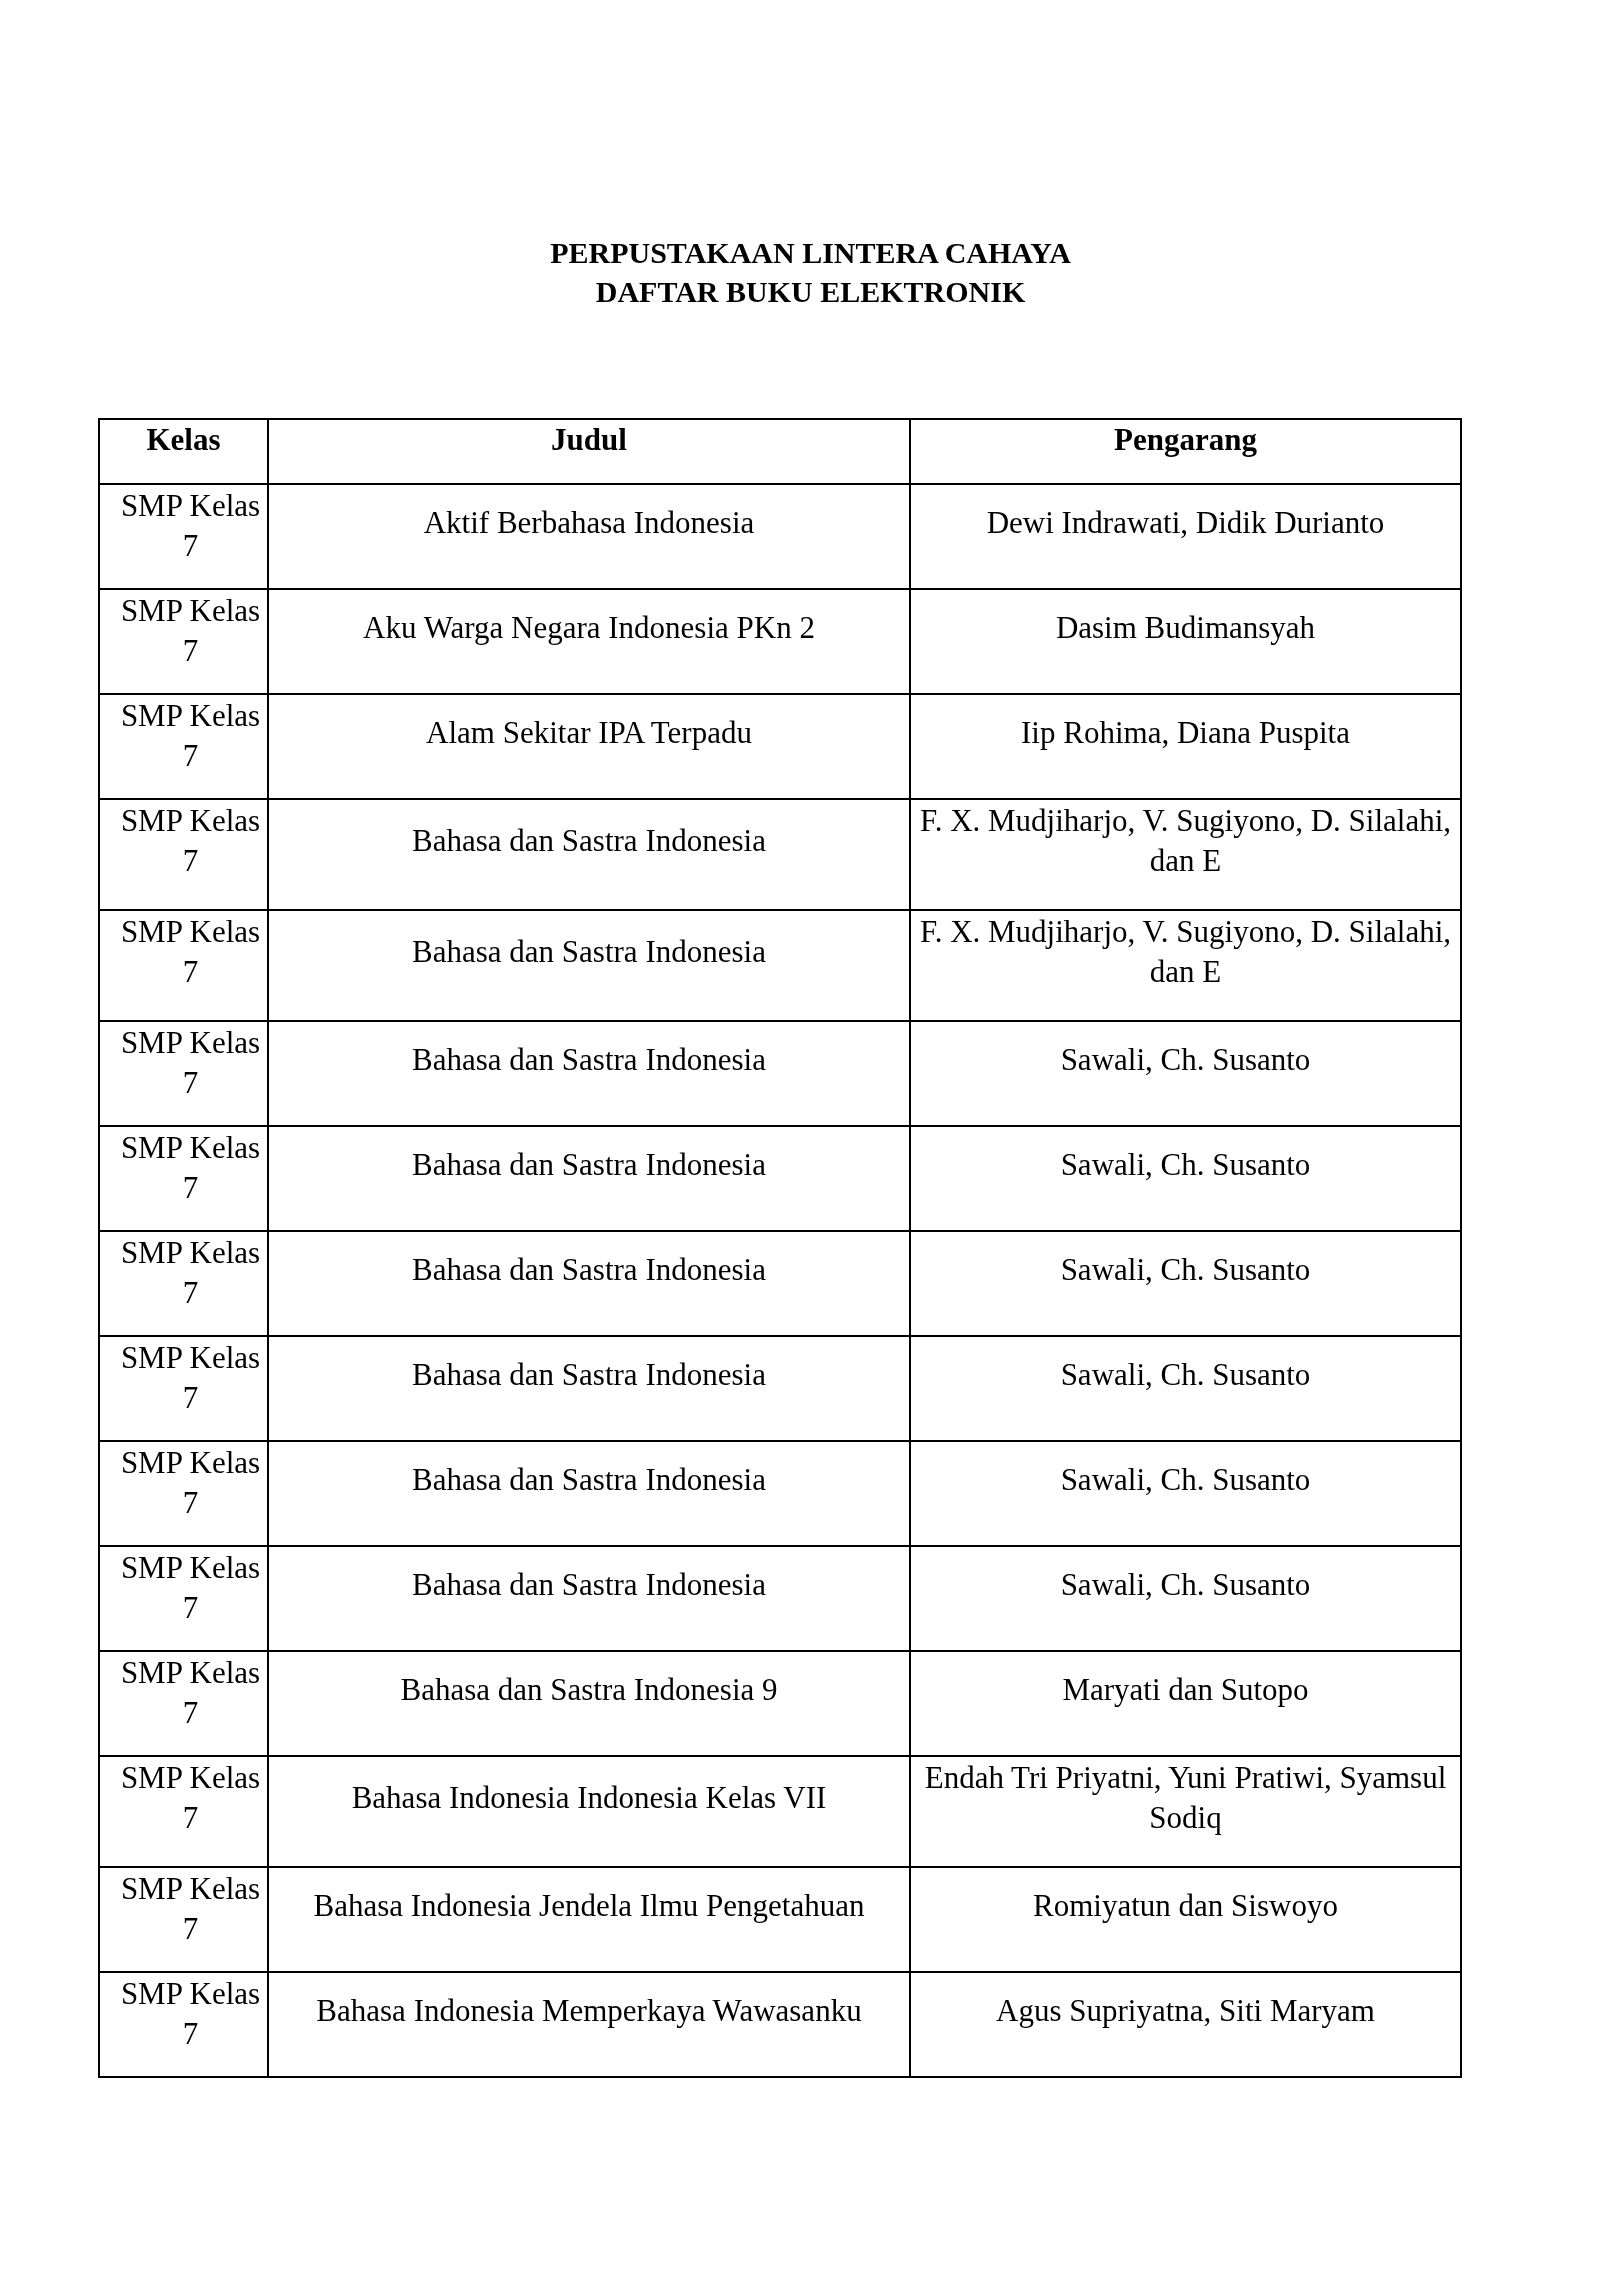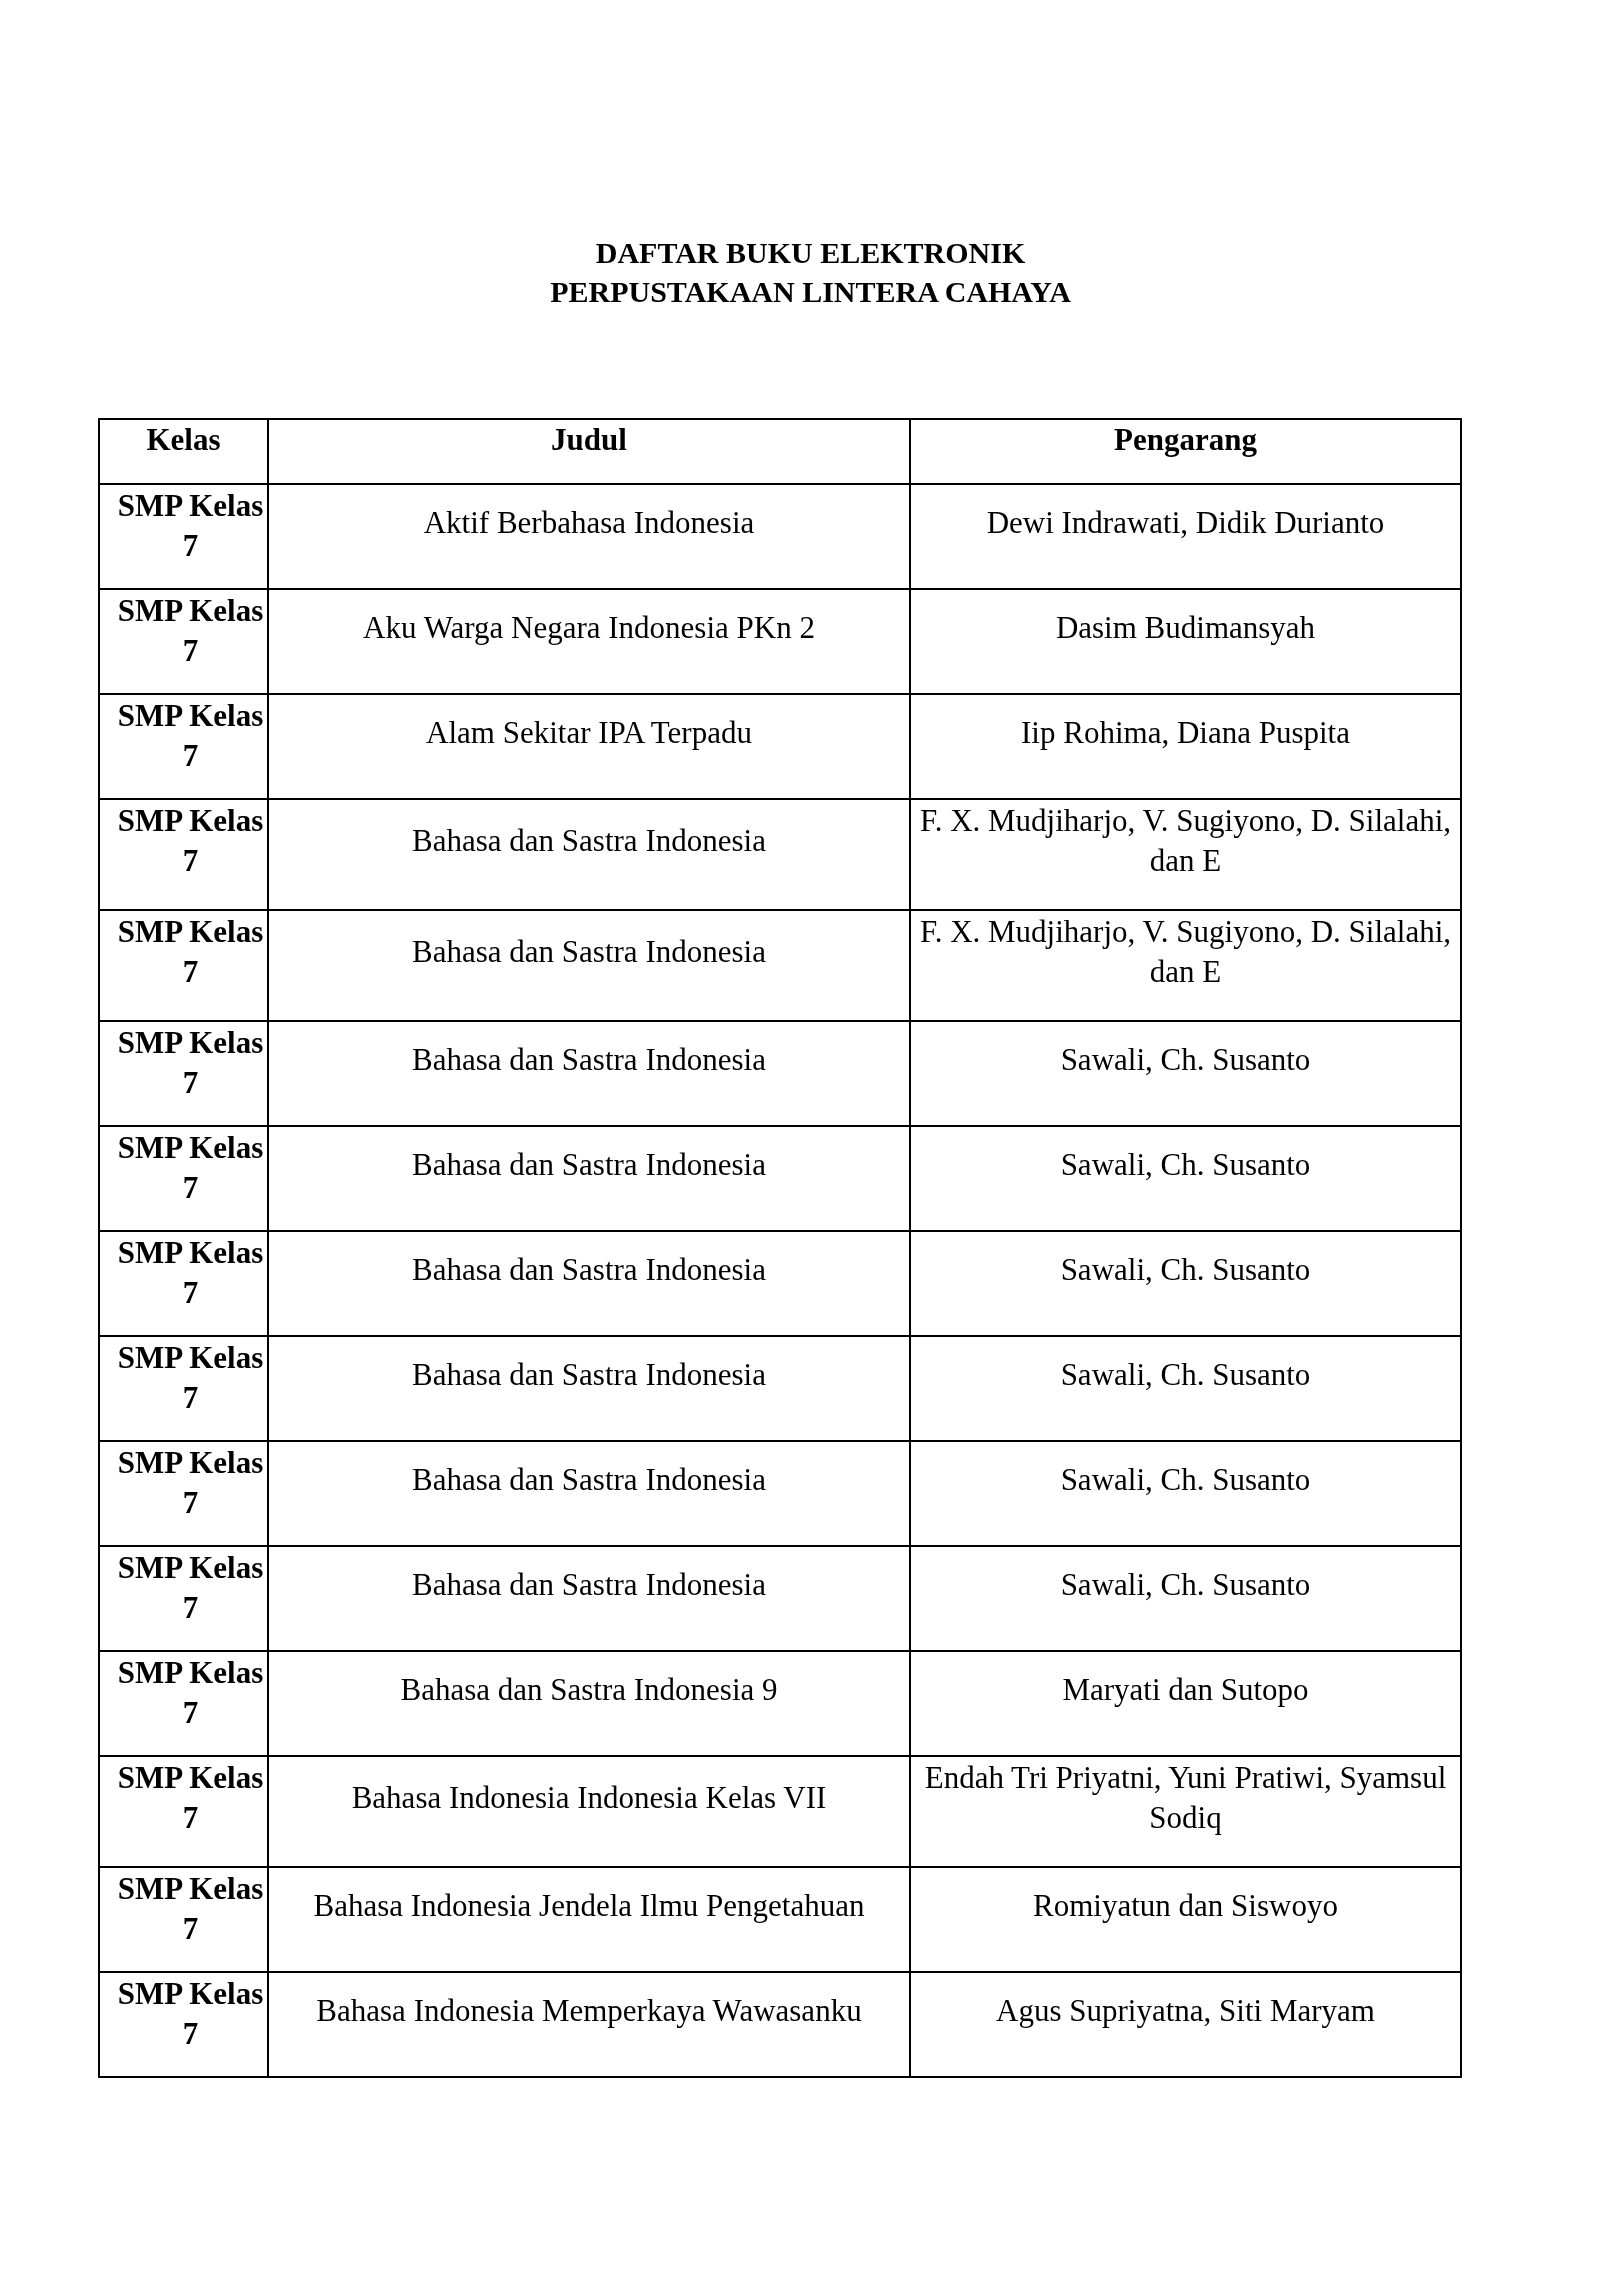--- a/index.html
+++ b/index.html
@@ -10,28 +10,28 @@
   table.books { position: absolute; left: 98px; top: 418px; width: 1361px;
                 border-collapse: collapse; table-layout: fixed; }
   table.books col.c1 { width: 169px; }
   table.books col.c2 { width: 642px; }
   table.books col.c3 { width: 551px; }
   table.books th, table.books td { border: 2.9px solid #000; text-align: center; vertical-align: top;
                 padding: 0 3.9px; font-size: 31px; line-height: 40px; }
   table.books th { height: 65px; font-weight: bold; padding-top: 0; box-sizing: border-box; }
   table.books td { height: 105px; box-sizing: border-box; padding-top: 1px; }
   table.books td.mid { vertical-align: middle; padding-bottom: 28px; }
-  table.books td.kelas { padding-left: 14px; padding-right: 0; font-weight: bold; }
+  table.books td.kelas { padding-left: 14px; padding-right: 0; }
 </style>
 </head>
 <body>
 
 <div class="title-block">
+  <p class="title-line">PERPUSTAKAAN LINTERA CAHAYA</p>
   <p class="title-line">DAFTAR BUKU ELEKTRONIK</p>
-  <p class="title-line">PERPUSTAKAAN LINTERA CAHAYA</p>
 </div>
 
 <table class="books">
   <colgroup>
       <col class="c1">
       <col class="c2">
       <col class="c3">
     </colgroup>
   <thead>
     <tr>

